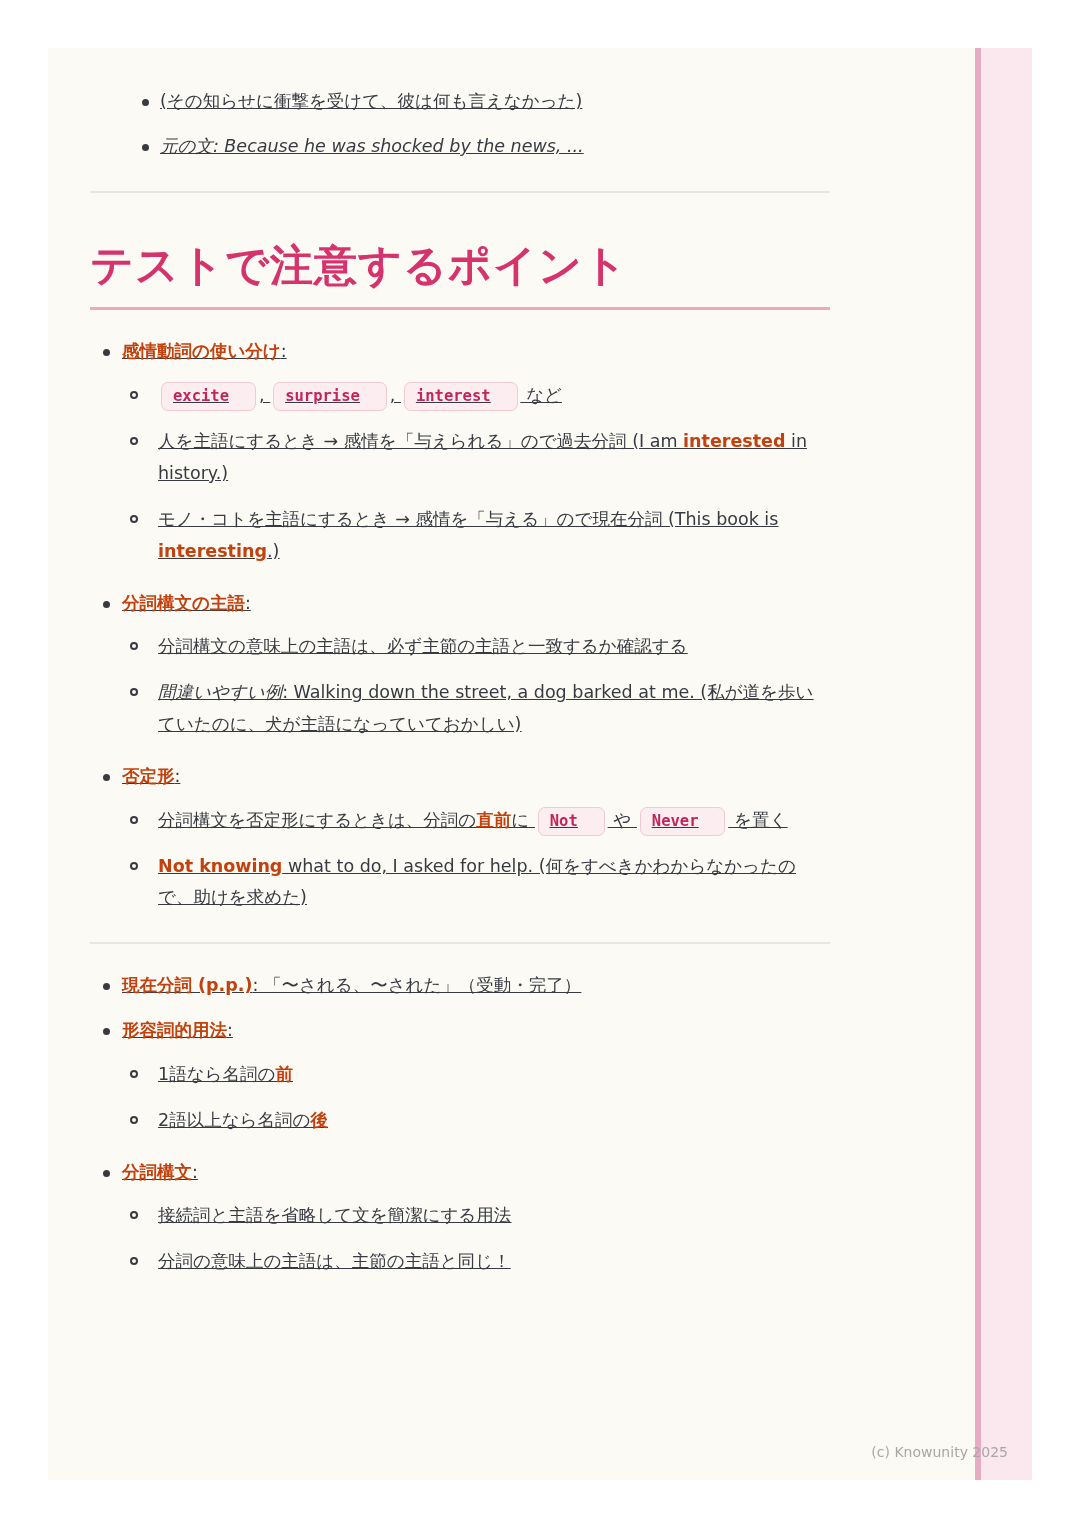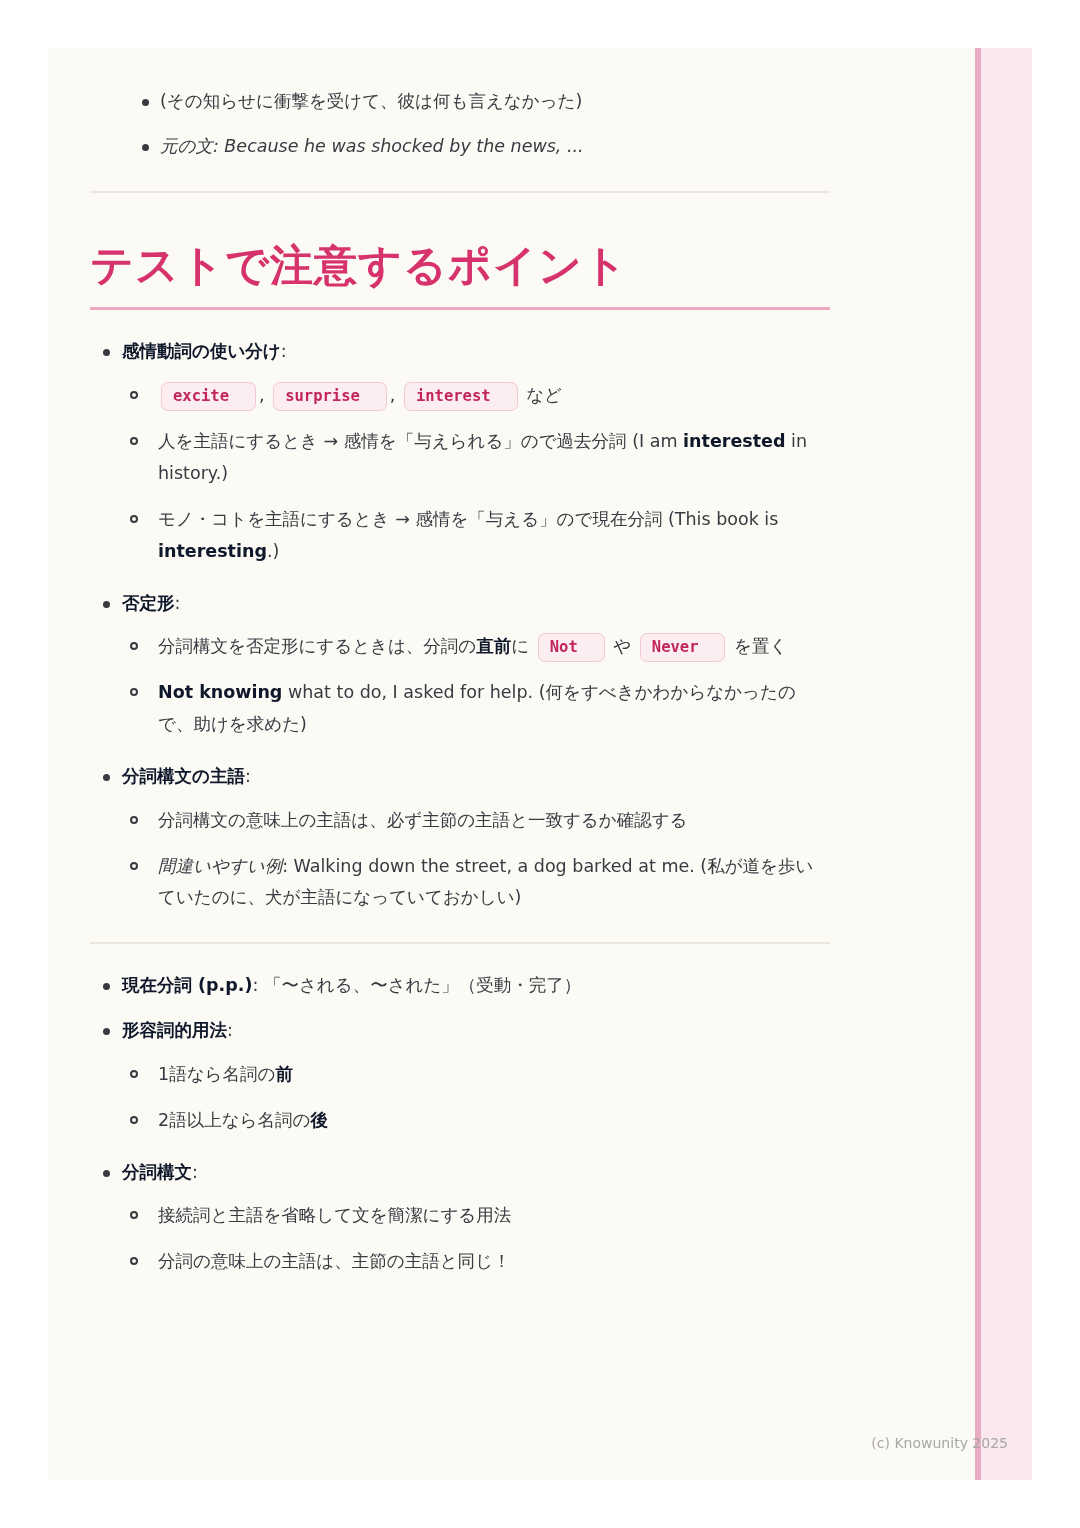--- a/index.html
+++ b/index.html
@@ -41,48 +41,48 @@
     margin:28px 0 0 0;
   }
   h2.section-title{
     font-size:43px;line-height:1.25;font-weight:800;color:var(--accent);
     letter-spacing:1px;
     margin:46px 0 0 0;padding:0 0 15px 0;
     border-bottom:3px solid var(--accent-underline);
   }
   ul{list-style:none;margin:0;padding:0;}
   ul.top-list{margin-top:26px;}
-  li{position:relative;margin:0 0 13px 0;}
+  li{position:relative;margin:0 0 13px 0;text-decoration:underline;}
   ul.lvl1 > li{padding-left:32px;}
   ul.lvl1 > li > .bullet{
     position:absolute;left:13px;top:13px;width:7px;height:7px;border-radius:50%;
     background:var(--body-text);
   }
   ul.intro > li{padding-left:70px;}
   ul.intro > li > .bullet{
     position:absolute;left:52px;top:13px;width:7px;height:7px;border-radius:50%;
     background:var(--body-text);
   }
   ul.lvl2{margin:12px 0 20px 0;}
   ul.lvl2 > li{padding-left:36px;margin:0 0 14px 0;}
   ul.lvl2 > li > .bullet{
     position:absolute;left:8px;top:11px;width:8px;height:8px;border-radius:50%;
     background:transparent;border:2px solid var(--body-text);
   }
-  strong{font-weight:700;color:#0f172a;}
+  strong{font-weight:700;color:#c2410c;}
   em{font-style:italic;}
   code.badge{
     font-family:"DejaVu Sans Mono","Liberation Mono",monospace;
     font-size:15.5px;font-weight:700;color:var(--code-text);
     background:var(--code-bg);border:1px solid var(--code-border);
     border-radius:7px;padding:4px 26px 5px 11px;margin:0 3px;
     white-space:nowrap;
   }
   .footer{
-    position:absolute;right:24px;bottom:29px;z-index:3;
+    position:absolute;right:24px;bottom:20px;z-index:3;
     font-size:14px;color:var(--footer-text);
   }
 </style>
 </head>
 <body>
 
 <div class="page">
   <div class="edge-strip"></div>
   <div class="content">
       <ul class="top-list intro">
@@ -90,27 +90,27 @@
         <li><span class="bullet"></span><em>元の文: Because he was shocked by the news, ...</em></li>
       </ul>
       <hr class="section-divider">
       <h2 class="section-title">テストで注意するポイント</h2>
       <ul class="top-list lvl1">
         <li><span class="bullet"></span><strong>感情動詞の使い分け</strong><span>:</span><ul class="lvl2">
             <li><span class="bullet"></span><code class="badge">excite</code><span>, </span><code class="badge">surprise</code><span>, </span><code class="badge">interest</code><span> など</span></li>
             <li><span class="bullet"></span><span>人を主語にするとき → 感情を「与えられる」ので過去分詞 (I am </span><strong>interested</strong><span> in history.)</span></li>
             <li><span class="bullet"></span><span>モノ・コトを主語にするとき → 感情を「与える」ので現在分詞 (This book is </span><strong>interesting</strong><span>.)</span></li>
           </ul></li>
+        <li><span class="bullet"></span><strong>分詞構文の主語</strong><span>:</span><ul class="lvl2">
+            <li><span class="bullet"></span><span>分詞構文の意味上の主語は、必ず主節の主語と一致するか確認する</span></li>
+            <li><span class="bullet"></span><em>間違いやすい例</em><span>: Walking down the street, a dog barked at me. (私が道を歩いていたのに、犬が主語になっていておかしい)</span></li>
+          </ul></li>
         <li><span class="bullet"></span><strong>否定形</strong><span>:</span><ul class="lvl2">
             <li><span class="bullet"></span><span>分詞構文を否定形にするときは、分詞の</span><strong>直前</strong><span>に </span><code class="badge">Not</code><span> や </span><code class="badge">Never</code><span> を置く</span></li>
             <li><span class="bullet"></span><strong>Not knowing</strong><span> what to do, I asked for help. (何をすべきかわからなかったので、助けを求めた)</span></li>
-          </ul></li>
-        <li><span class="bullet"></span><strong>分詞構文の主語</strong><span>:</span><ul class="lvl2">
-            <li><span class="bullet"></span><span>分詞構文の意味上の主語は、必ず主節の主語と一致するか確認する</span></li>
-            <li><span class="bullet"></span><em>間違いやすい例</em><span>: Walking down the street, a dog barked at me. (私が道を歩いていたのに、犬が主語になっていておかしい)</span></li>
           </ul></li>
       </ul>
       <hr class="section-divider">
       <ul class="top-list lvl1">
         <li><span class="bullet"></span><strong>現在分詞 (p.p.)</strong><span>: 「〜される、〜された」（受動・完了）</span></li>
         <li><span class="bullet"></span><strong>形容詞的用法</strong><span>:</span><ul class="lvl2">
             <li><span class="bullet"></span><span>1語なら名詞の</span><strong>前</strong></li>
             <li><span class="bullet"></span><span>2語以上なら名詞の</span><strong>後</strong></li>
           </ul></li>
         <li><span class="bullet"></span><strong>分詞構文</strong><span>:</span><ul class="lvl2">

